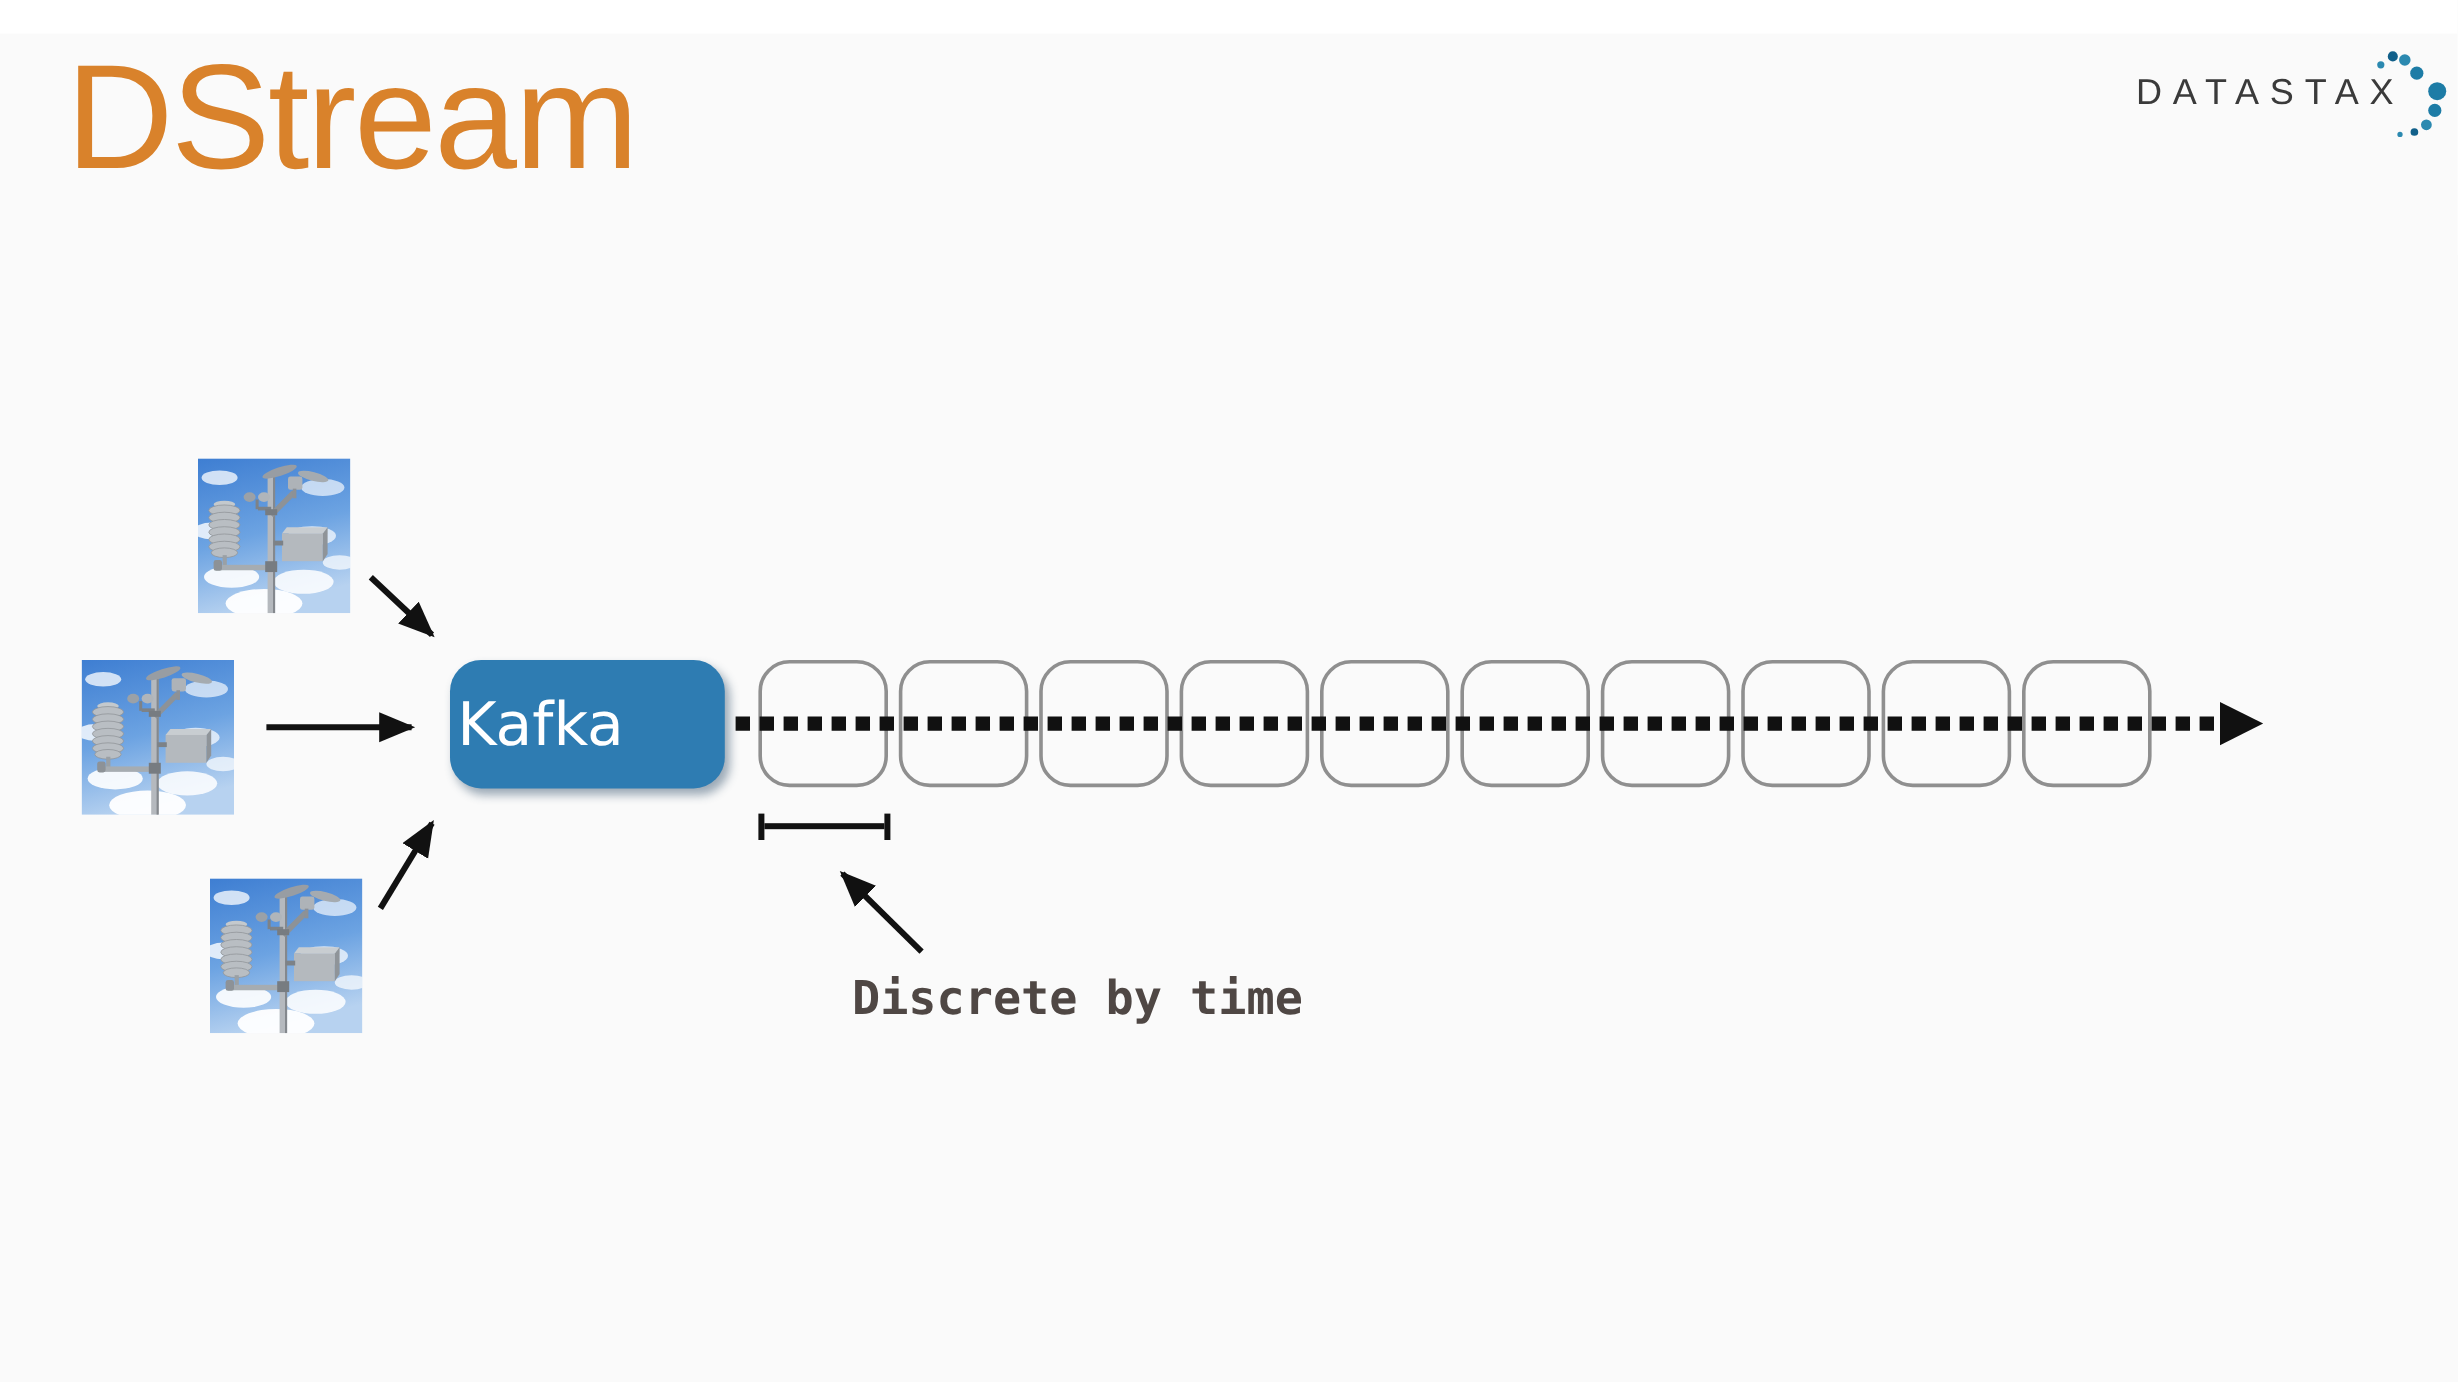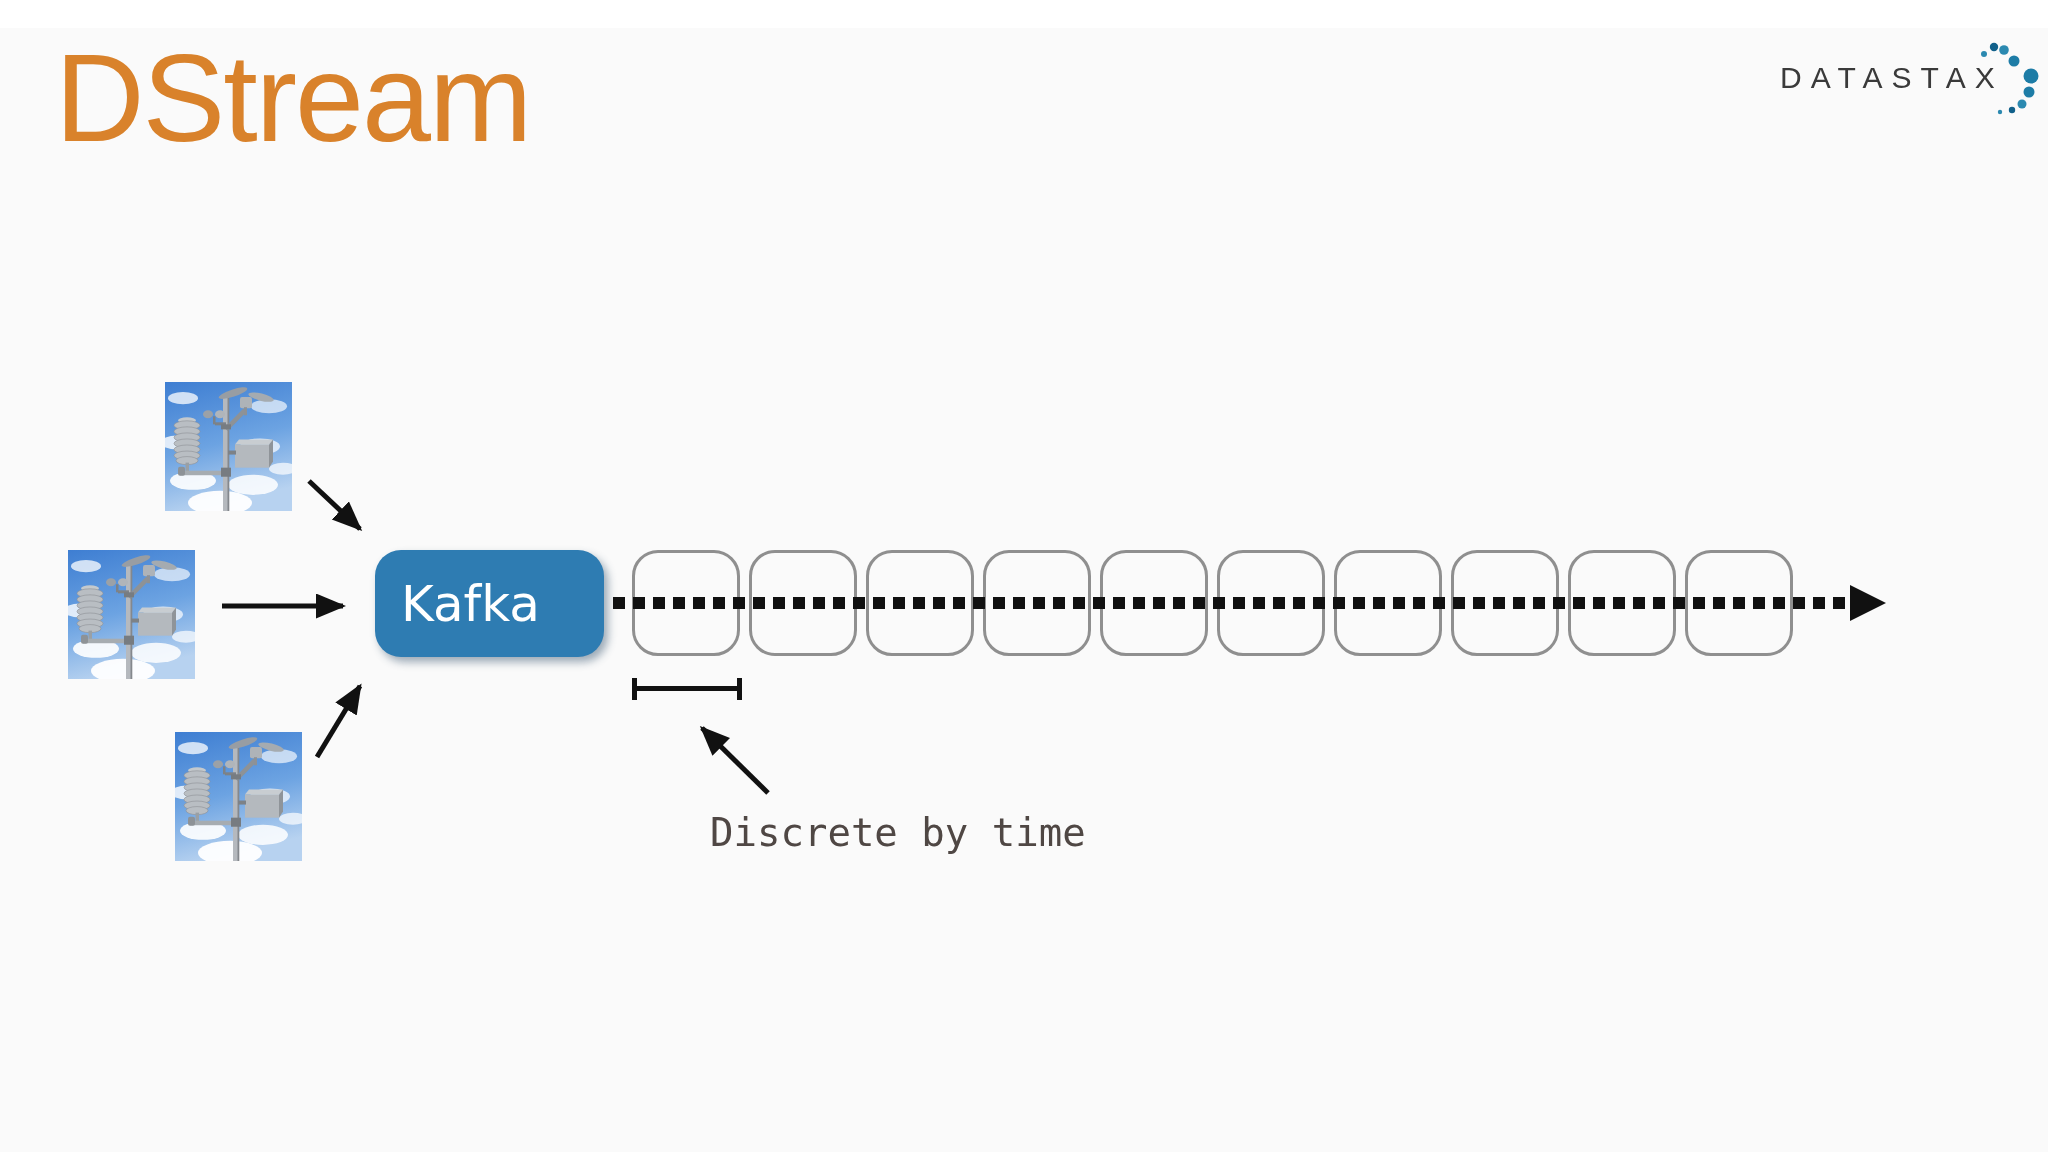--- a/index.html
+++ b/index.html
@@ -31,21 +31,21 @@
   #station-2{left:68px;top:522px;}
   #station-3{left:175px;top:704px;}
 
   
   .kafka-box{
     position:absolute;left:375px;top:522px;width:229px;height:107px;
     background:var(--kafka,#2e7cb2);border-radius:26px;
     box-shadow:4px 5px 8px rgba(40,70,100,.45);
     display:flex;align-items:center;
     color:#fff;font-family:"DejaVu Sans",sans-serif;
-    font-size:50px;padding-left:26px;box-sizing:border-box;
+    font-size:50px;padding-left:6px;box-sizing:border-box;
   }
 
   
   #batch-row{position:absolute;left:0;top:0;}
   .batch-box{
     position:absolute;top:522px;width:108px;height:106px;
     border:3px solid var(--boxline,#8f8f8f);border-radius:26px;
     box-sizing:border-box;background:transparent;
   }
 
@@ -57,21 +57,21 @@
   .bracket{position:absolute;left:632px;top:650px;width:110px;height:22px;
            border-left:5px solid var(--ink,#111);
            border-right:5px solid var(--ink,#111);box-sizing:border-box;}
   .bracket::before{content:"";position:absolute;left:0;right:0;top:8px;
            height:5px;background:var(--ink,#111);}
 
   
   .annotation-label{
     position:absolute;left:710px;top:782px;
     font-family:"DejaVu Sans Mono","Liberation Mono",monospace;
-    font-size:39px;color:var(--note,#4f4744);white-space:nowrap;
+    font-size:39px;color:var(--note,#4f4744);white-space:nowrap;font-weight:bold;
   }
 </style>
 </head>
 <body>
 
 <div id="stage">
 
   <div class="slide-title">DStream</div>
 
   <div class="logo">

